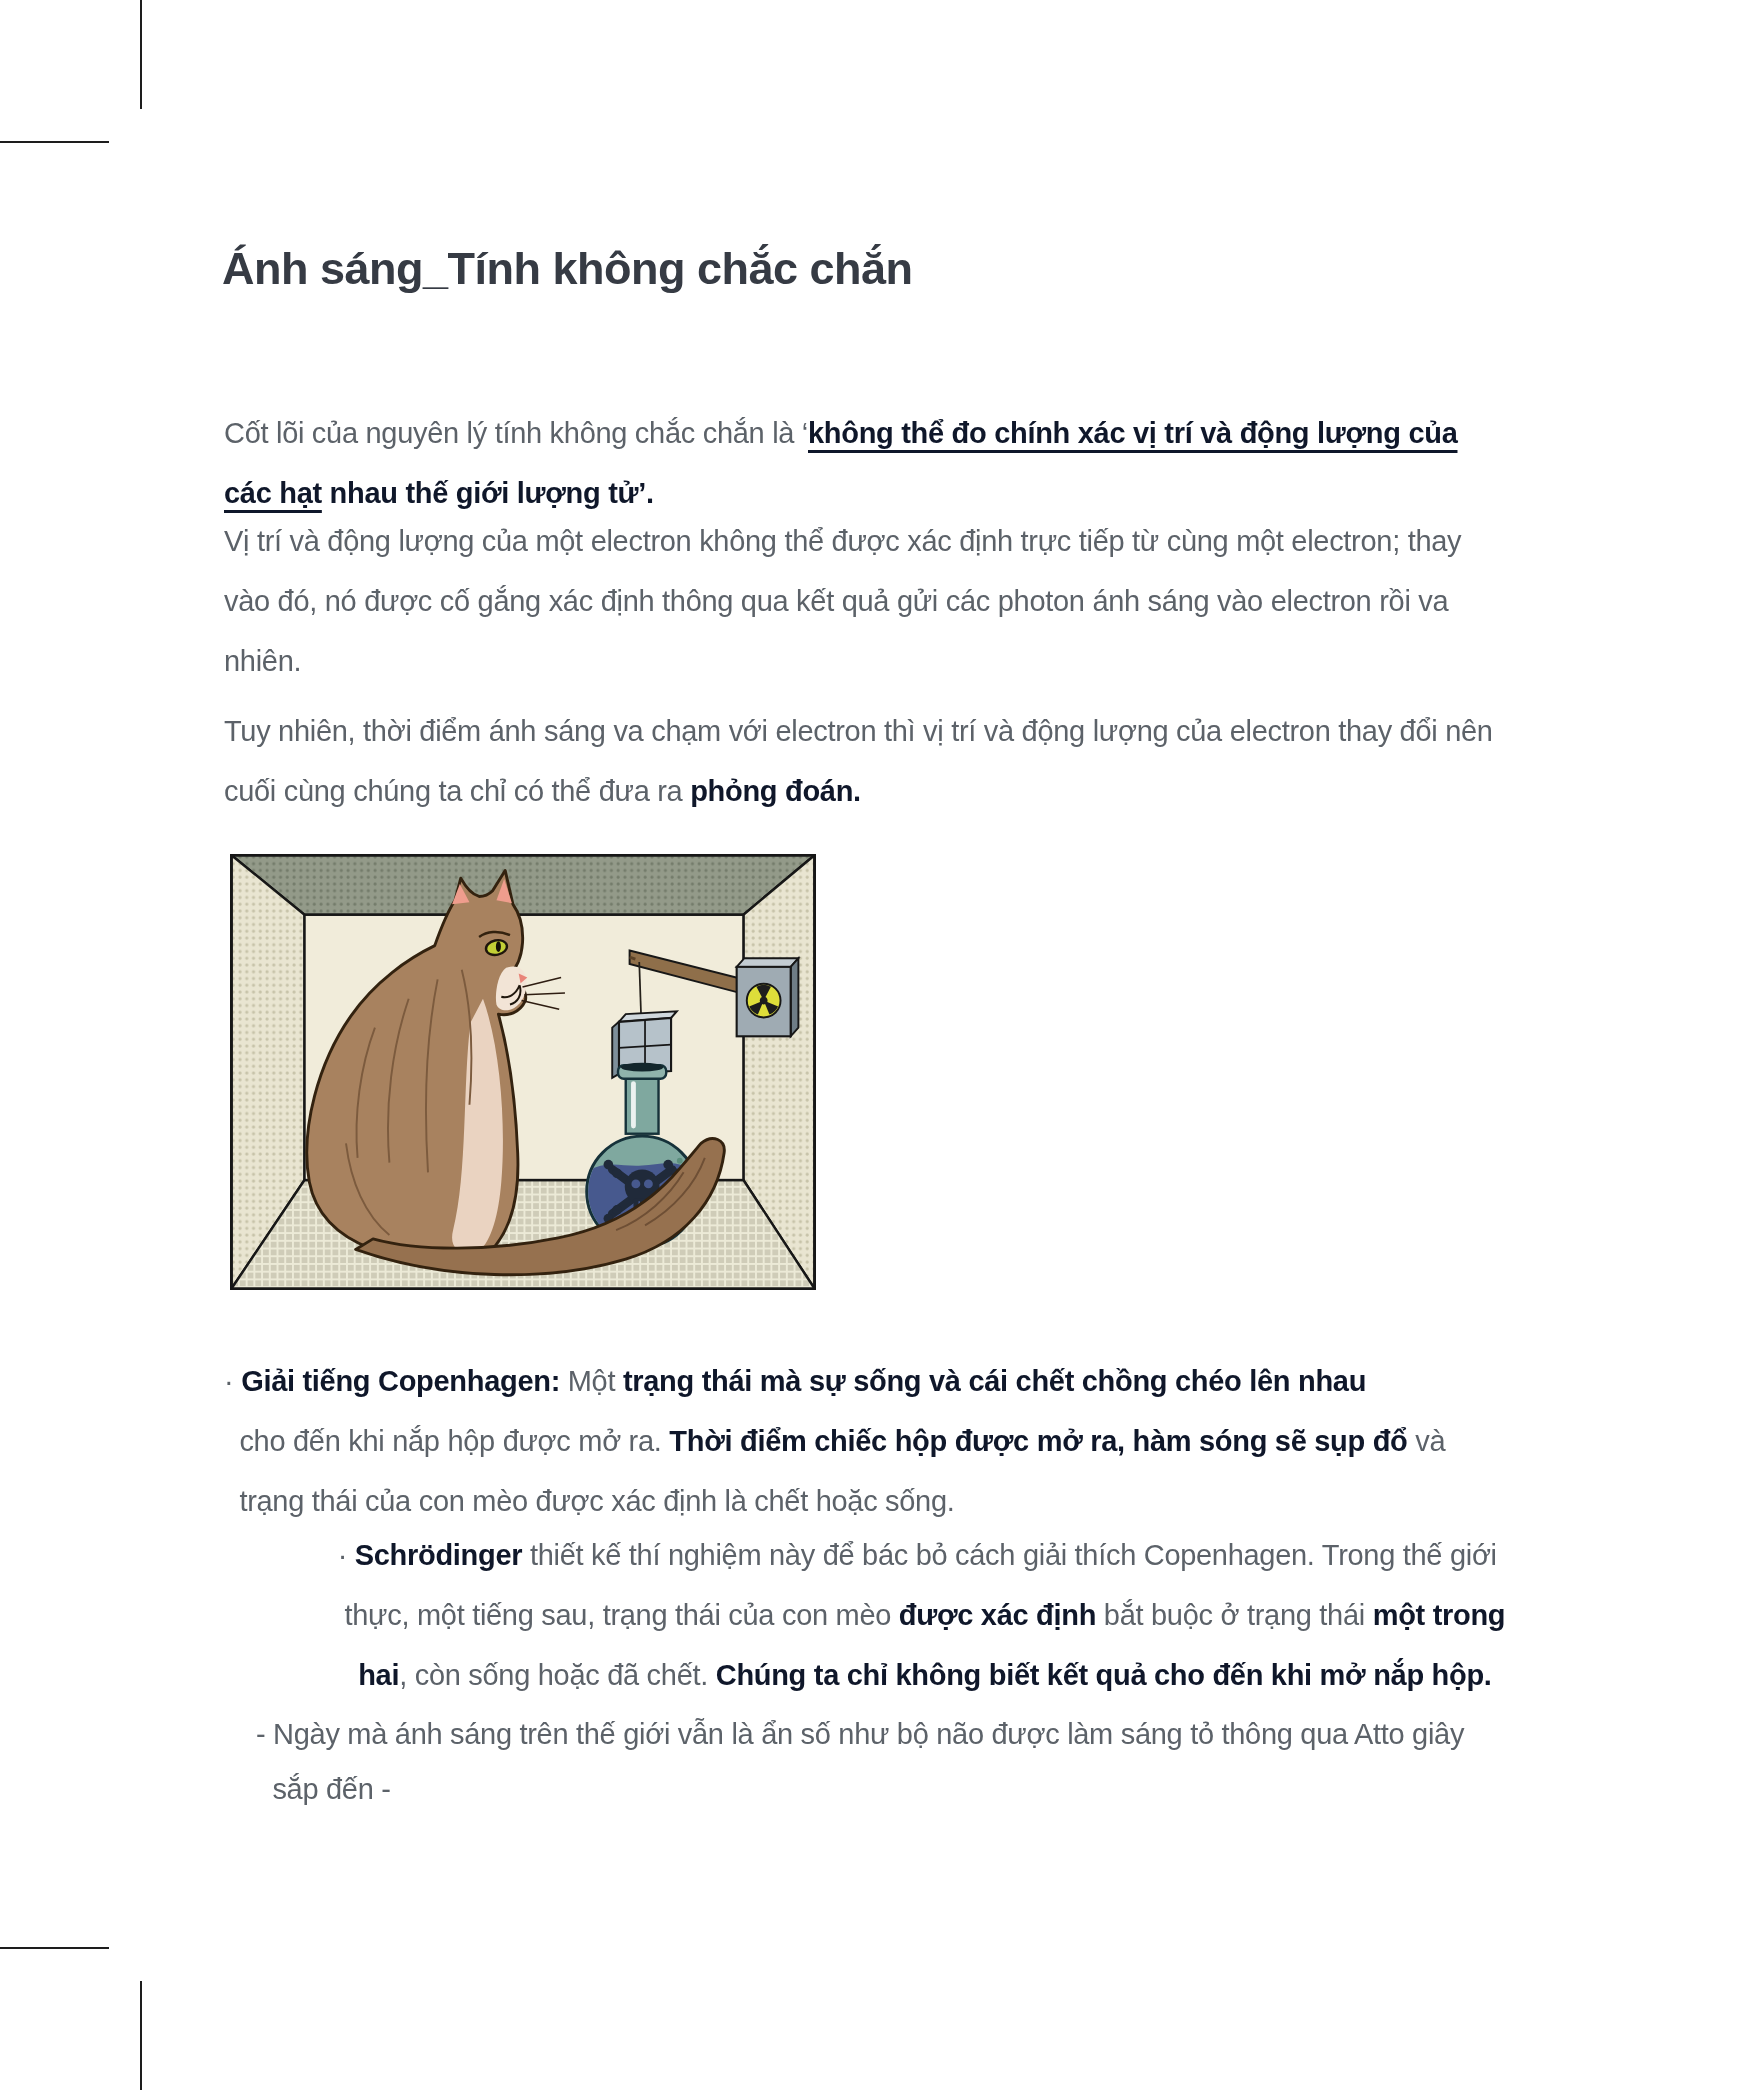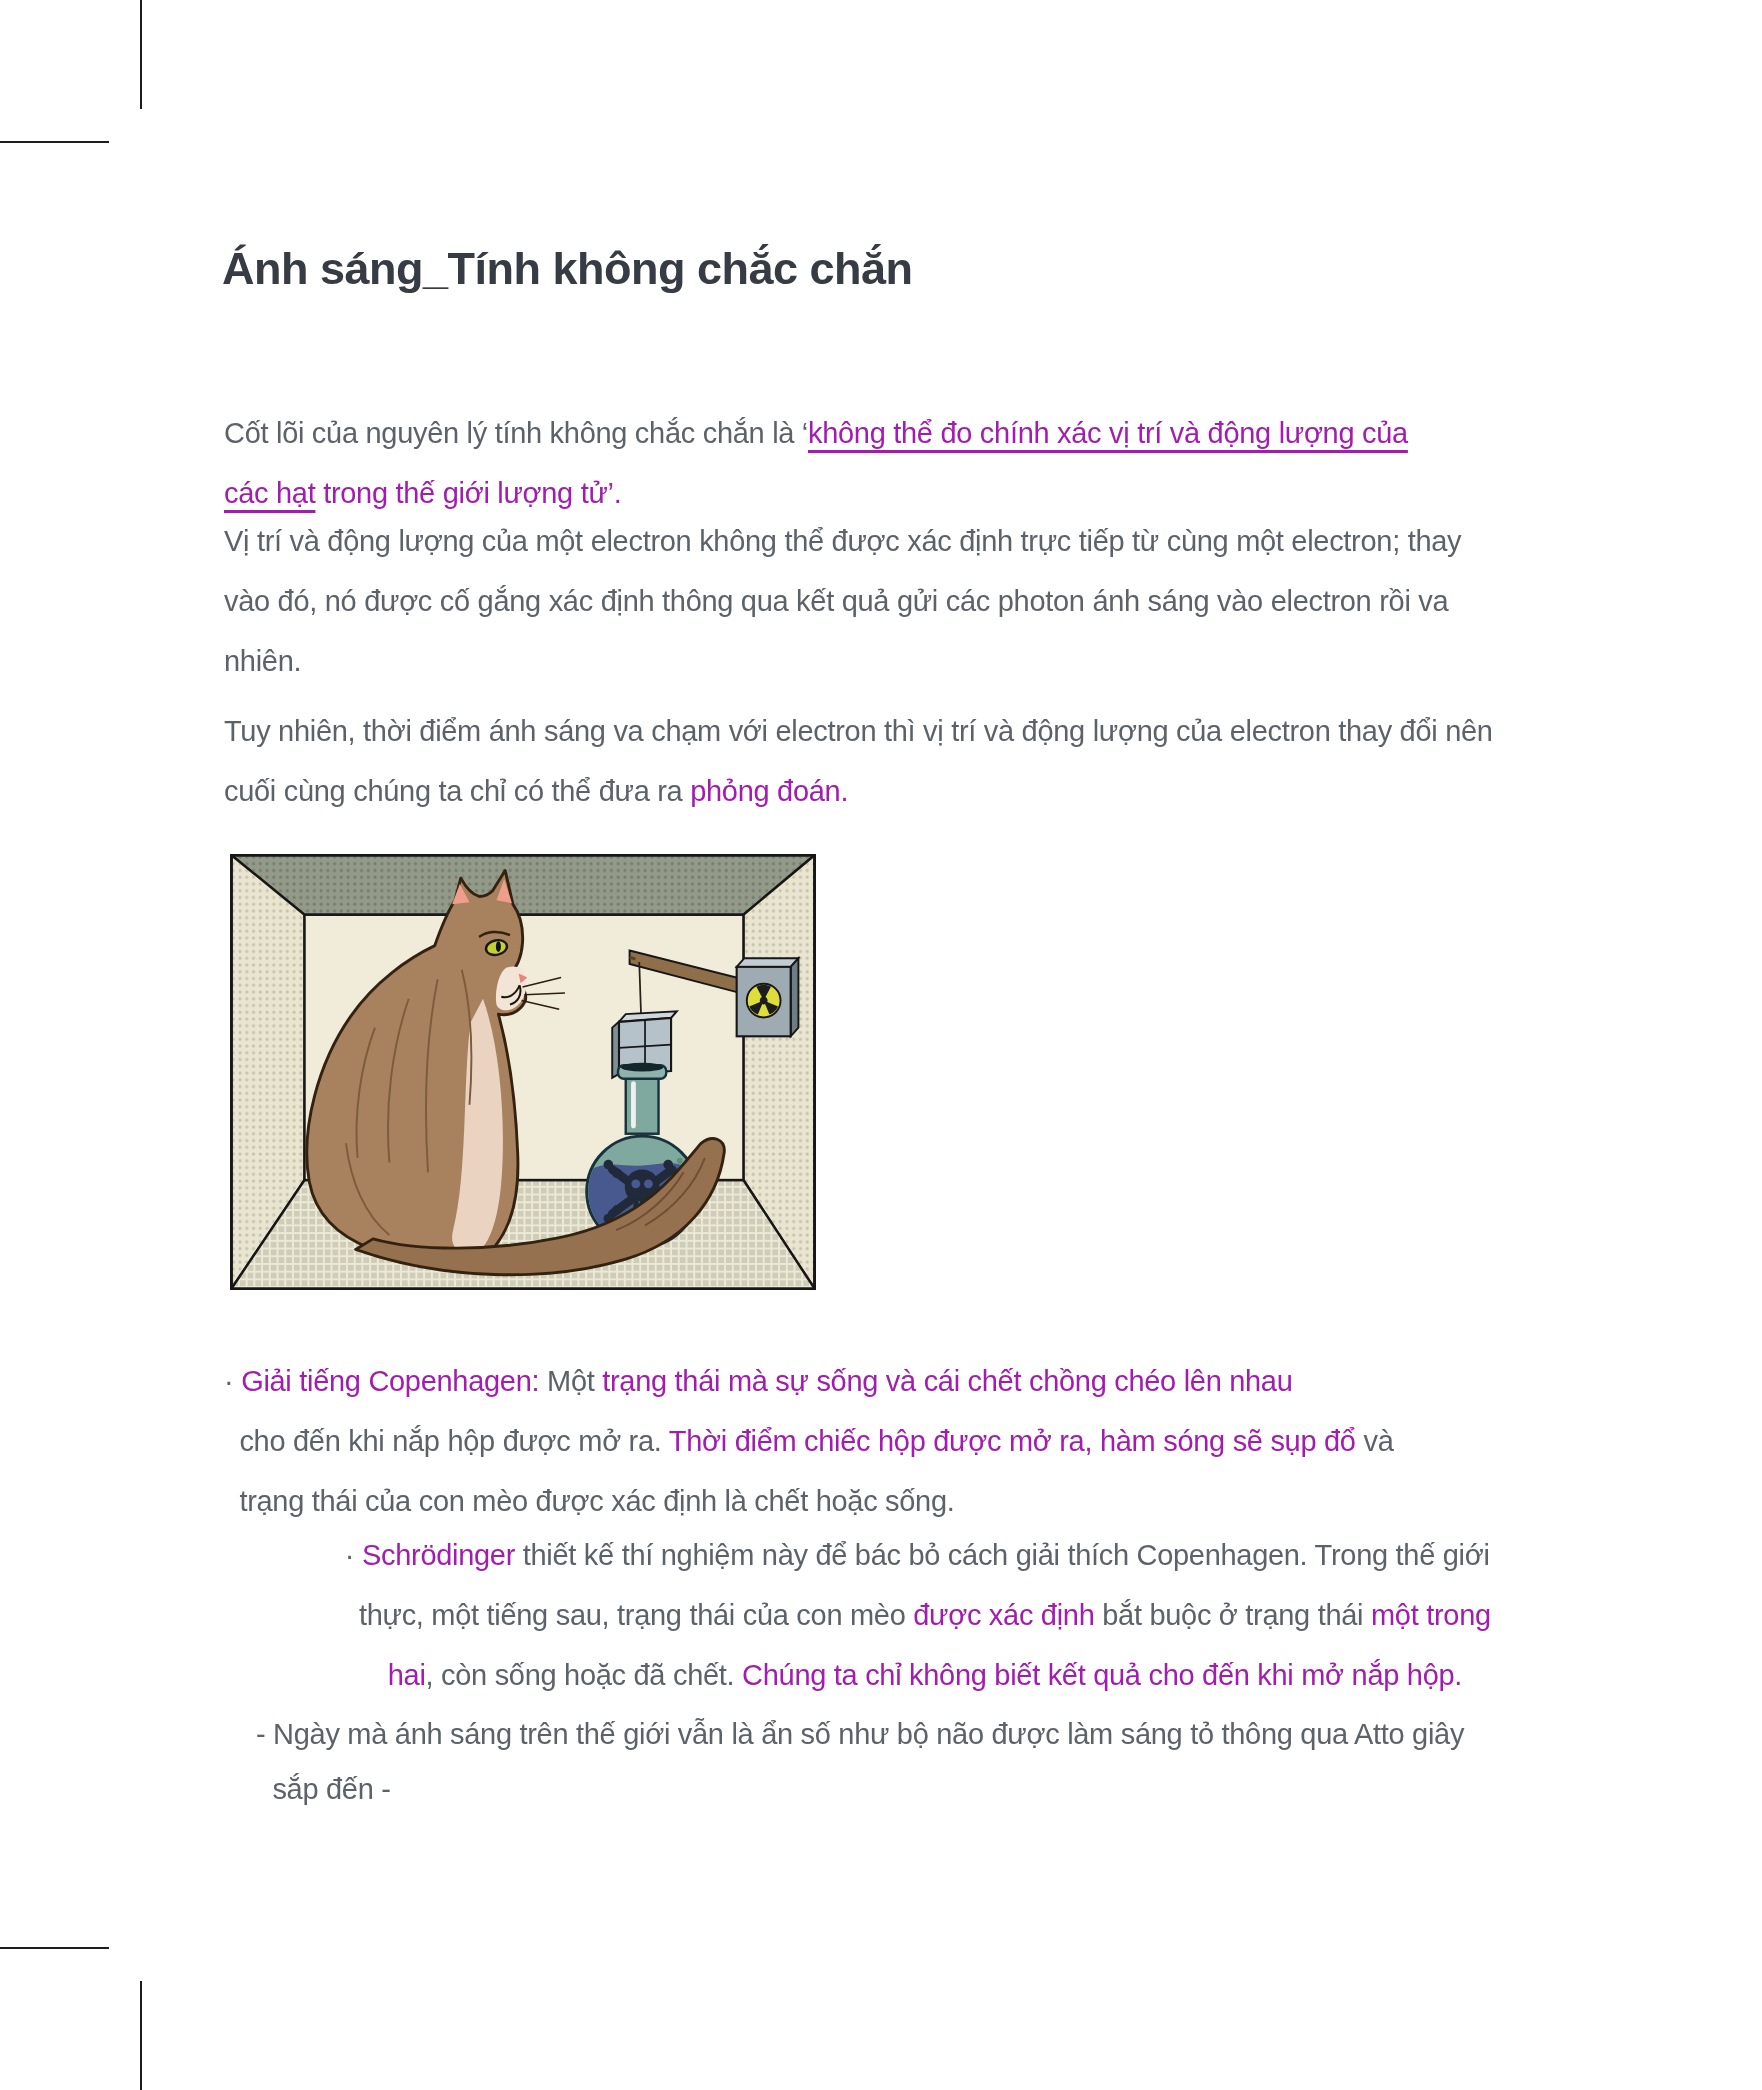--- a/index.html
+++ b/index.html
@@ -7,21 +7,21 @@
         font-family:"Liberation Sans",sans-serif;}
   .crop{position:absolute;background:#1d1d1d;}
   .crop.v{width:1.9px;height:109px;}
   .crop.h{width:109px;height:1.9px;}
 
   .title{position:absolute;left:222px;top:243px;margin:0;
          font-size:45px;font-weight:700;color:#363b44;letter-spacing:-0.5px;}
 
   .para{position:absolute;left:224px;width:1371px;margin:0;
         font-size:29px;line-height:60px;color:#5c6269;letter-spacing:-0.3px;}
-  .para .b{font-weight:400;color:#a21caf;}
+  .para .b{font-weight:700;color:#0f172a;}
   .para .u{text-decoration:underline;text-decoration-thickness:2.9px;text-underline-offset:6.8px;}
 
   .p-intro{top:403px;}
   .p-electron{top:511px;}
   .p-however{top:701px;}
   .p-copenhagen{top:1351px;padding-left:15.4px;text-indent:-15.4px;}
   .p-schrodinger{top:1525px;padding-left:15.4px;text-indent:-15.4px;text-align:center;}
   .p-footer{top:1707px;line-height:55px;padding-left:16.4px;text-indent:-16.4px;margin-left:32px;}
 
   .caption{position:absolute;left:875px;top:872px;width:637px;margin:0;
@@ -39,21 +39,21 @@
   <div class="crop h" style="left:0;top:141px;"></div>
   <div class="crop v" style="left:1619px;top:0;"></div>
   <div class="crop h" style="left:1653px;top:141px;"></div>
   <div class="crop h" style="left:0;top:1947px;"></div>
   <div class="crop v" style="left:140px;top:1981px;"></div>
   <div class="crop h" style="left:1653px;top:1947px;"></div>
   <div class="crop v" style="left:1619px;top:1981px;"></div>
 
   <h1 class="title">Ánh sáng_Tính không chắc chắn</h1>
 
-  <p class="para p-intro"><span>Cốt lõi của nguyên lý tính không chắc chắn là ‘</span><span class="b u">không thể đo chính xác vị trí và động lượng của</span><br><span class="b u">các hạt</span><span class="b"> trong thế giới lượng tử’.</span></p>
+  <p class="para p-intro"><span>Cốt lõi của nguyên lý tính không chắc chắn là ‘</span><span class="b u">không thể đo chính xác vị trí và động lượng của</span><br><span class="b u">các hạt</span><span class="b"> nhau thế giới lượng tử’.</span></p>
   <p class="para p-electron"><span>Vị trí và động lượng của một electron không thể được xác định trực tiếp từ cùng một electron; thay</span><br><span>vào đó, nó được cố gắng xác định thông qua kết quả gửi các photon ánh sáng vào electron rồi va</span><br><span>nhiên.</span></p>
   <p class="para p-however"><span>Tuy nhiên, thời điểm ánh sáng va chạm với electron thì vị trí và động lượng của electron thay đổi nên</span><br><span>cuối cùng chúng ta chỉ có thể đưa ra </span><span class="b">phỏng đoán.</span></p>
 
   <figure class="illustration">
     <svg width="586" height="436" viewBox="0 0 607 452" role="img">
       <defs>
         <pattern id="dotWall" width="7" height="7" patternUnits="userSpaceOnUse">
           <rect width="7" height="7" fill="#e9e5d1"></rect>
           <rect x="1.6" y="1.6" width="3.1" height="3.1" rx="1.4" fill="#c7c3a9"></rect>
         </pattern>

